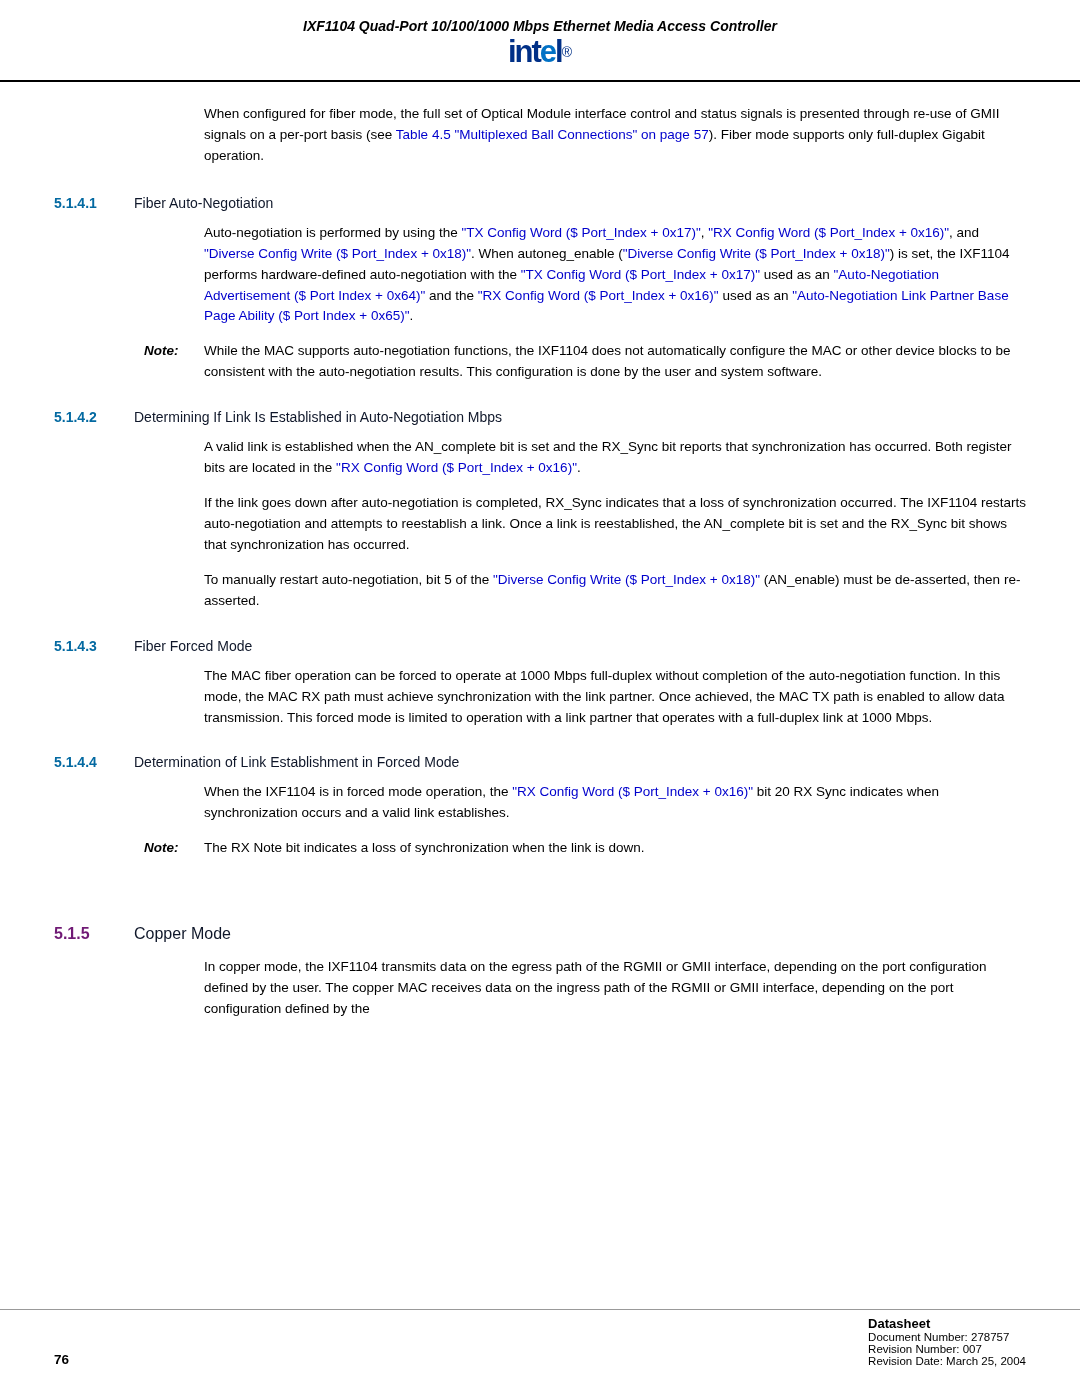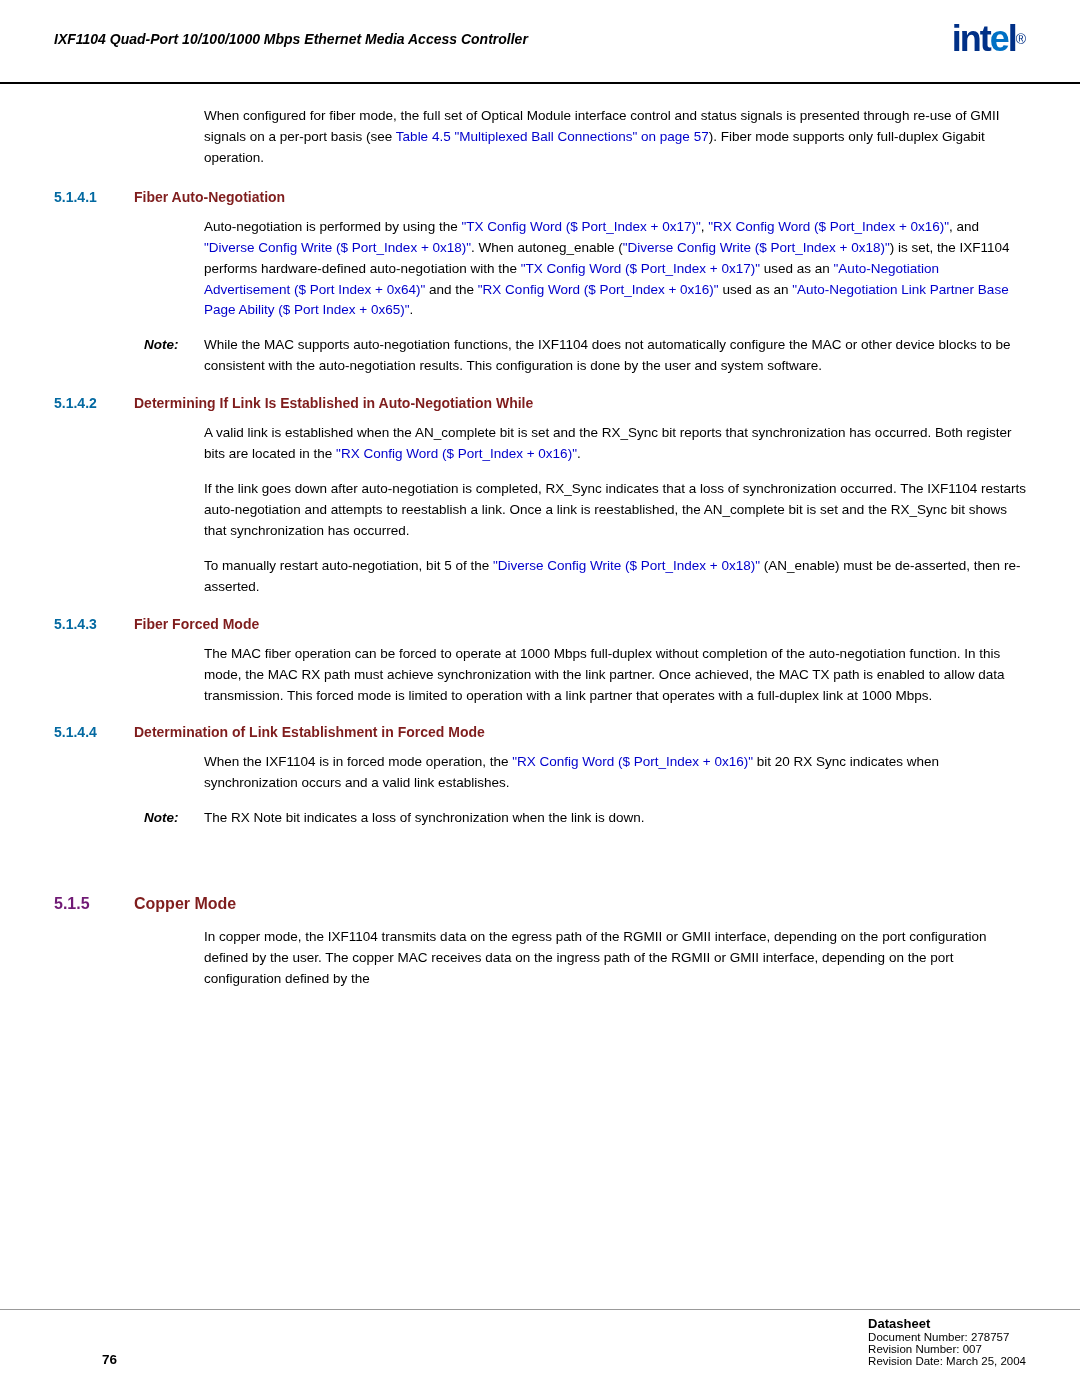--- a/index.html
+++ b/index.html
@@ -17,23 +17,24 @@
       min-height: 1397px;
       padding: 0;
       position: relative;
     }
 
     
     .header {
       display: flex;
       justify-content: space-between;
       align-items: center;
-      padding: 18px 54px 22px 54px;
+      padding: 18px 54px 10px 54px;
       border-bottom: 2px solid #000;
       margin-bottom: 22px;
+      flex-direction: column;
     }
     .header-title {
       font-style: italic;
       font-weight: bold;
       font-size: 14px;
     }
     .intel-logo {
       display: flex;
       align-items: center;
     }
@@ -47,21 +48,20 @@
       padding: 0 54px;
       display: flex;
       justify-content: space-between;
       align-items: flex-end;
       border-top: 1px solid #999;
       padding-top: 6px;
     }
     .footer-page-num {
       font-size: 13.5px;
       font-weight: bold;
-      margin-left: 48px;
     }
     .footer-right {
       text-align: left;
       font-size: 11.5px;
     }
     .footer-datasheet {
       font-weight: bold;
       font-size: 13px;
     }
 
@@ -85,23 +85,24 @@
       align-items: baseline;
       margin-bottom: 12px;
     }
     .section-num {
       font-weight: bold;
       font-size: 14px;
       color: #0369a1;
       min-width: 80px;
     }
     .section-title-text {
-      font-weight: bold;
+      font-weight: normal;
       font-size: 14px;
-      color: #7f1d1d;
+      color: #0f172a;
+      margin-top: 8px;
     }
 
     .section-h2 {
       display: flex;
       align-items: baseline;
       margin-bottom: 14px;
       margin-top: 18px;
     }
     .section-h2 .section-num {
       font-size: 16px;
@@ -148,21 +149,21 @@
     }
   </style>
 </head>
 <body>
 
 <div class="page">
 
   <div class="header">
     <div class="header-title">IXF1104 Quad-Port 10/100/1000 Mbps Ethernet Media Access Controller</div>
     <div class="intel-logo">
-      <span style="font-size:36px; font-weight:900; color:#003087; font-family: Arial, sans-serif; letter-spacing:-2px;">int<span style="color:#0071c5;">e</span>l</span>
+      <span style="font-size:31px; font-weight:900; color:#003087; font-family: Arial, sans-serif; letter-spacing:-2px;">int<span style="color:#0071c5;">e</span>l</span>
         <span style="font-size:14px; vertical-align:super; color:#003087;">®</span>
     </div>
   </div>
 
   <div class="content">
 
     <div class="intro-para">
       When configured for fiber mode, the full set of Optical Module interface control and status signals is presented through re-use of GMII signals on a per-port basis (see <a>Table 4.5 "Multiplexed Ball Connections" on page 57</a>). Fiber mode supports only full-duplex Gigabit operation.
     </div>
 
@@ -176,21 +177,21 @@
       </div>
       <div class="note-block">
         <span class="note-label"><em><strong>Note:</strong></em></span>
         <span class="note-content">While the MAC supports auto-negotiation functions, the IXF1104 does not automatically configure the MAC or other device blocks to be consistent with the auto-negotiation results. This configuration is done by the user and system software.</span>
       </div>
     </div>
 
     <div class="section-block">
       <div class="section-h3">
         <span class="section-num">5.1.4.2</span>
-        <span class="section-title-text">Determining If Link Is Established in Auto-Negotiation While</span>
+        <span class="section-title-text">Determining If Link Is Established in Auto-Negotiation Mbps</span>
       </div>
       <div class="body-para">
         A valid link is established when the AN_complete bit is set and the RX_Sync bit reports that synchronization has occurred. Both register bits are located in the <a>"RX Config Word ($ Port_Index + 0x16)"</a>.
       </div>
       <div class="body-para">
         If the link goes down after auto-negotiation is completed, RX_Sync indicates that a loss of synchronization occurred. The IXF1104 restarts auto-negotiation and attempts to reestablish a link. Once a link is reestablished, the AN_complete bit is set and the RX_Sync bit shows that synchronization has occurred.
       </div>
       <div class="body-para">
         To manually restart auto-negotiation, bit 5 of the <a>"Diverse Config Write ($ Port_Index + 0x18)"</a> (AN_enable) must be de-asserted, then re-asserted.
       </div>

